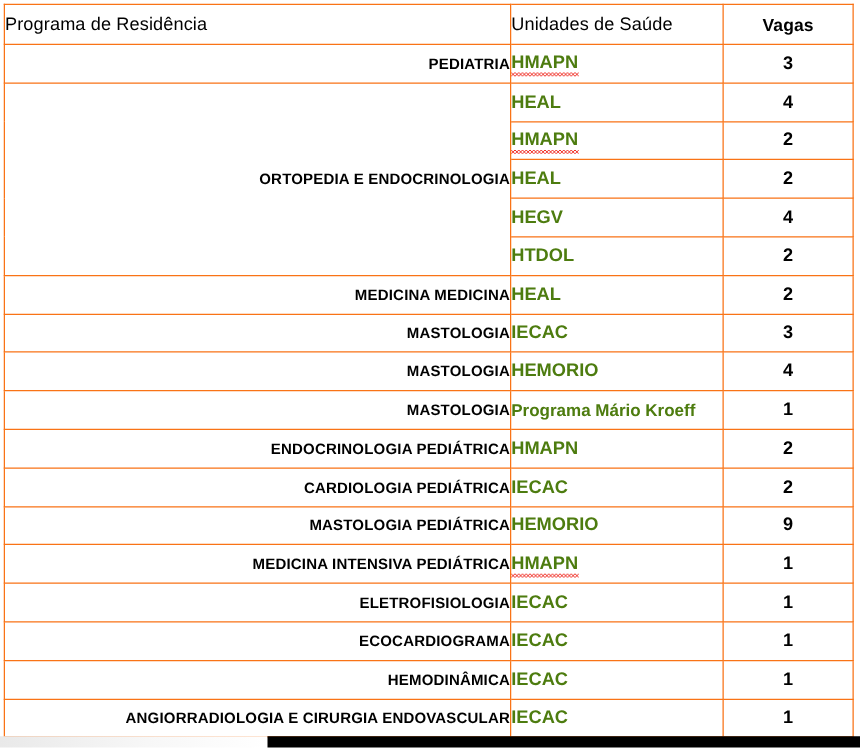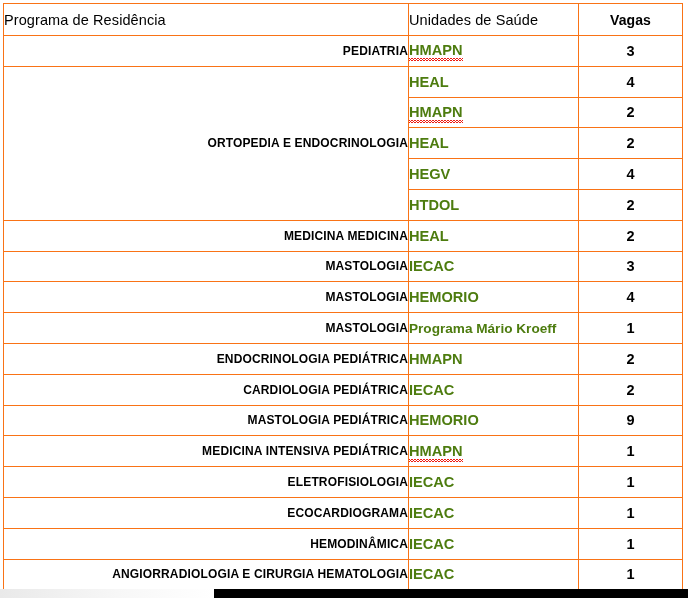--- a/index.html
+++ b/index.html
@@ -240,21 +240,21 @@
             <td class="program">ECOCARDIOGRAMA</td>
             <td class="unit"><span>IECAC</span></td>
             <td class="slots">1</td>
           </tr>
           <tr>
             <td class="program">HEMODINÂMICA</td>
             <td class="unit"><span>IECAC</span></td>
             <td class="slots">1</td>
           </tr>
           <tr>
-            <td class="program">ANGIORRADIOLOGIA E CIRURGIA HEMATOLOGIA</td>
+            <td class="program">ANGIORRADIOLOGIA E CIRURGIA ENDOVASCULAR</td>
             <td class="unit"><span>IECAC</span></td>
             <td class="slots">1</td>
           </tr>
         </tbody>
     </table>
   </div>
 
   <div class="bottom-band">
     <div class="seg-light"></div>
     <div class="seg-dark"></div>

